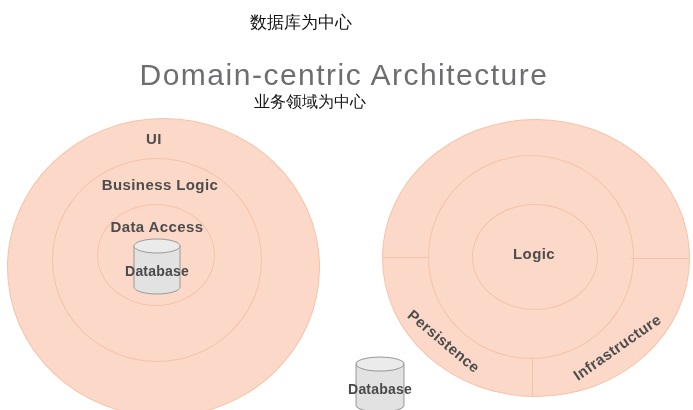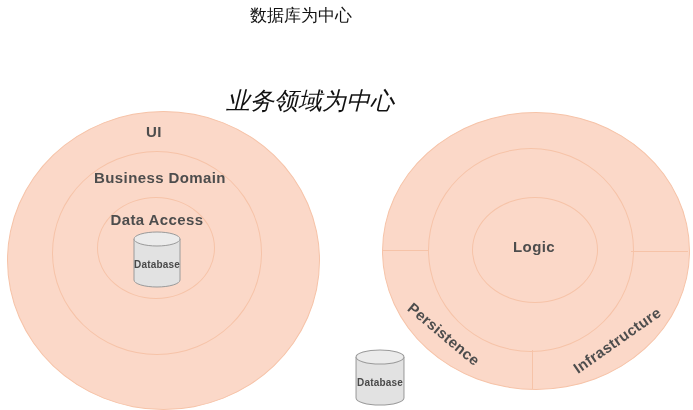--- a/index.html
+++ b/index.html
@@ -1,28 +1,28 @@
 <!DOCTYPE html>
 <html style="--background: #ffffff; --circle-fill: #fbd8c8; --circle-stroke: #f6c3a8; --label-text: #4d4d4d; --title-text: #6d6e71; --chinese-text: #111111; --cylinder-fill: #e2e2e2; --cylinder-top-fill: #ebebeb; --cylinder-stroke: #9a9a9a; --cylinder-text: #4a4a4a;"><head>
 <meta charset="utf-8">
 <style>
   html,body { margin:0; padding:0; background:#ffffff; }
   body {
     width:693px; height:410px; overflow:hidden;
     font-family:"Liberation Sans", sans-serif;
   }
-  .canvas { position:relative; width:693px; height:404px; background:var(--background,#fff); }
+  .canvas { position:relative; width:693px; height:404px; background:var(--background,#fff);margin-top:7px; }
 
   
   .zh {
     position:absolute; transform:translateX(-50%);
     color:var(--chinese-text,#111); white-space:nowrap;
   }
   .zh-top    { left:301px; top:4px;  font-size:17px; }
-  .zh-bottom { left:310px; top:85px; font-size:24px;font-style:italic; }
+  .zh-bottom { left:310px; top:85px; font-size:16px; }
   .title-line {
     position:absolute; transform:translateX(-50%);
     color:var(--title-text,#6d6e71); font-weight:300;
     font-size:30px; letter-spacing:1.5px; white-space:nowrap; line-height:1;
   }
   .title-1 { left:328px; top:26px; }
   .title-2 { left:344px; top:53px; }
 
   
   .diagram { position:absolute;text-align:center; }
@@ -49,39 +49,40 @@
   .hline { position:absolute; height:1px; background:var(--circle-stroke,#f6c3a8); }
   .vline { position:absolute; width:1px;  background:var(--circle-stroke,#f6c3a8); }
 
   
   .cyl { position:absolute; }
   .cyl svg { display:block; }
   .cyl .cyl-body { fill:var(--cylinder-fill,#e2e2e2); stroke:var(--cylinder-stroke,#9a9a9a); stroke-width:1; }
   .cyl .cyl-top  { fill:var(--cylinder-top-fill,#ebebeb); stroke:var(--cylinder-stroke,#9a9a9a); stroke-width:1; }
   .cyl span {
     position:absolute; left:50%; top:58%; transform:translate(-50%,-50%);
-    font-size:10px; font-weight:bold; letter-spacing:.2px;
+    font-size:14px; font-weight:bold; letter-spacing:.2px;
     color:var(--cylinder-text,#4a4a4a); white-space:nowrap;
   }
 </style>
 </head>
 <body>
 
 <div class="canvas">
 
   <div class="zh zh-top">数据库为中心</div>
+  <div class="title-line title-2">Domain-centric Architecture</div>
   <div class="zh zh-bottom">业务领域为中心</div>
 
   <div class="diagram diagram-left">
     <div class="ellipse outer"></div>
     <div class="ellipse dl-middle"></div>
     <div class="ellipse dl-inner"></div>
 
     <div class="ring-label" style="left:147px; top:20px;">UI</div>
-    <div class="ring-label" style="left:153px; top:66px;">Business Domain</div>
+    <div class="ring-label" style="left:153px; top:66px;">Business Logic</div>
     <div class="ring-label" style="left:150px; top:108px;">Data Access</div>
 
     <div class="cyl" style="left:126px; top:120px; width:48px; height:57px;">
       <svg width="48" height="57" viewBox="0 0 48 57" aria-hidden="true">
         <path class="cyl-body" d="M1 8 V49 A23 7 0 0 0 47 49 V8"></path>
         <ellipse class="cyl-top" cx="24" cy="8" rx="23" ry="7"></ellipse>
       </svg>
       <span>Database</span>
     </div>
   </div>

